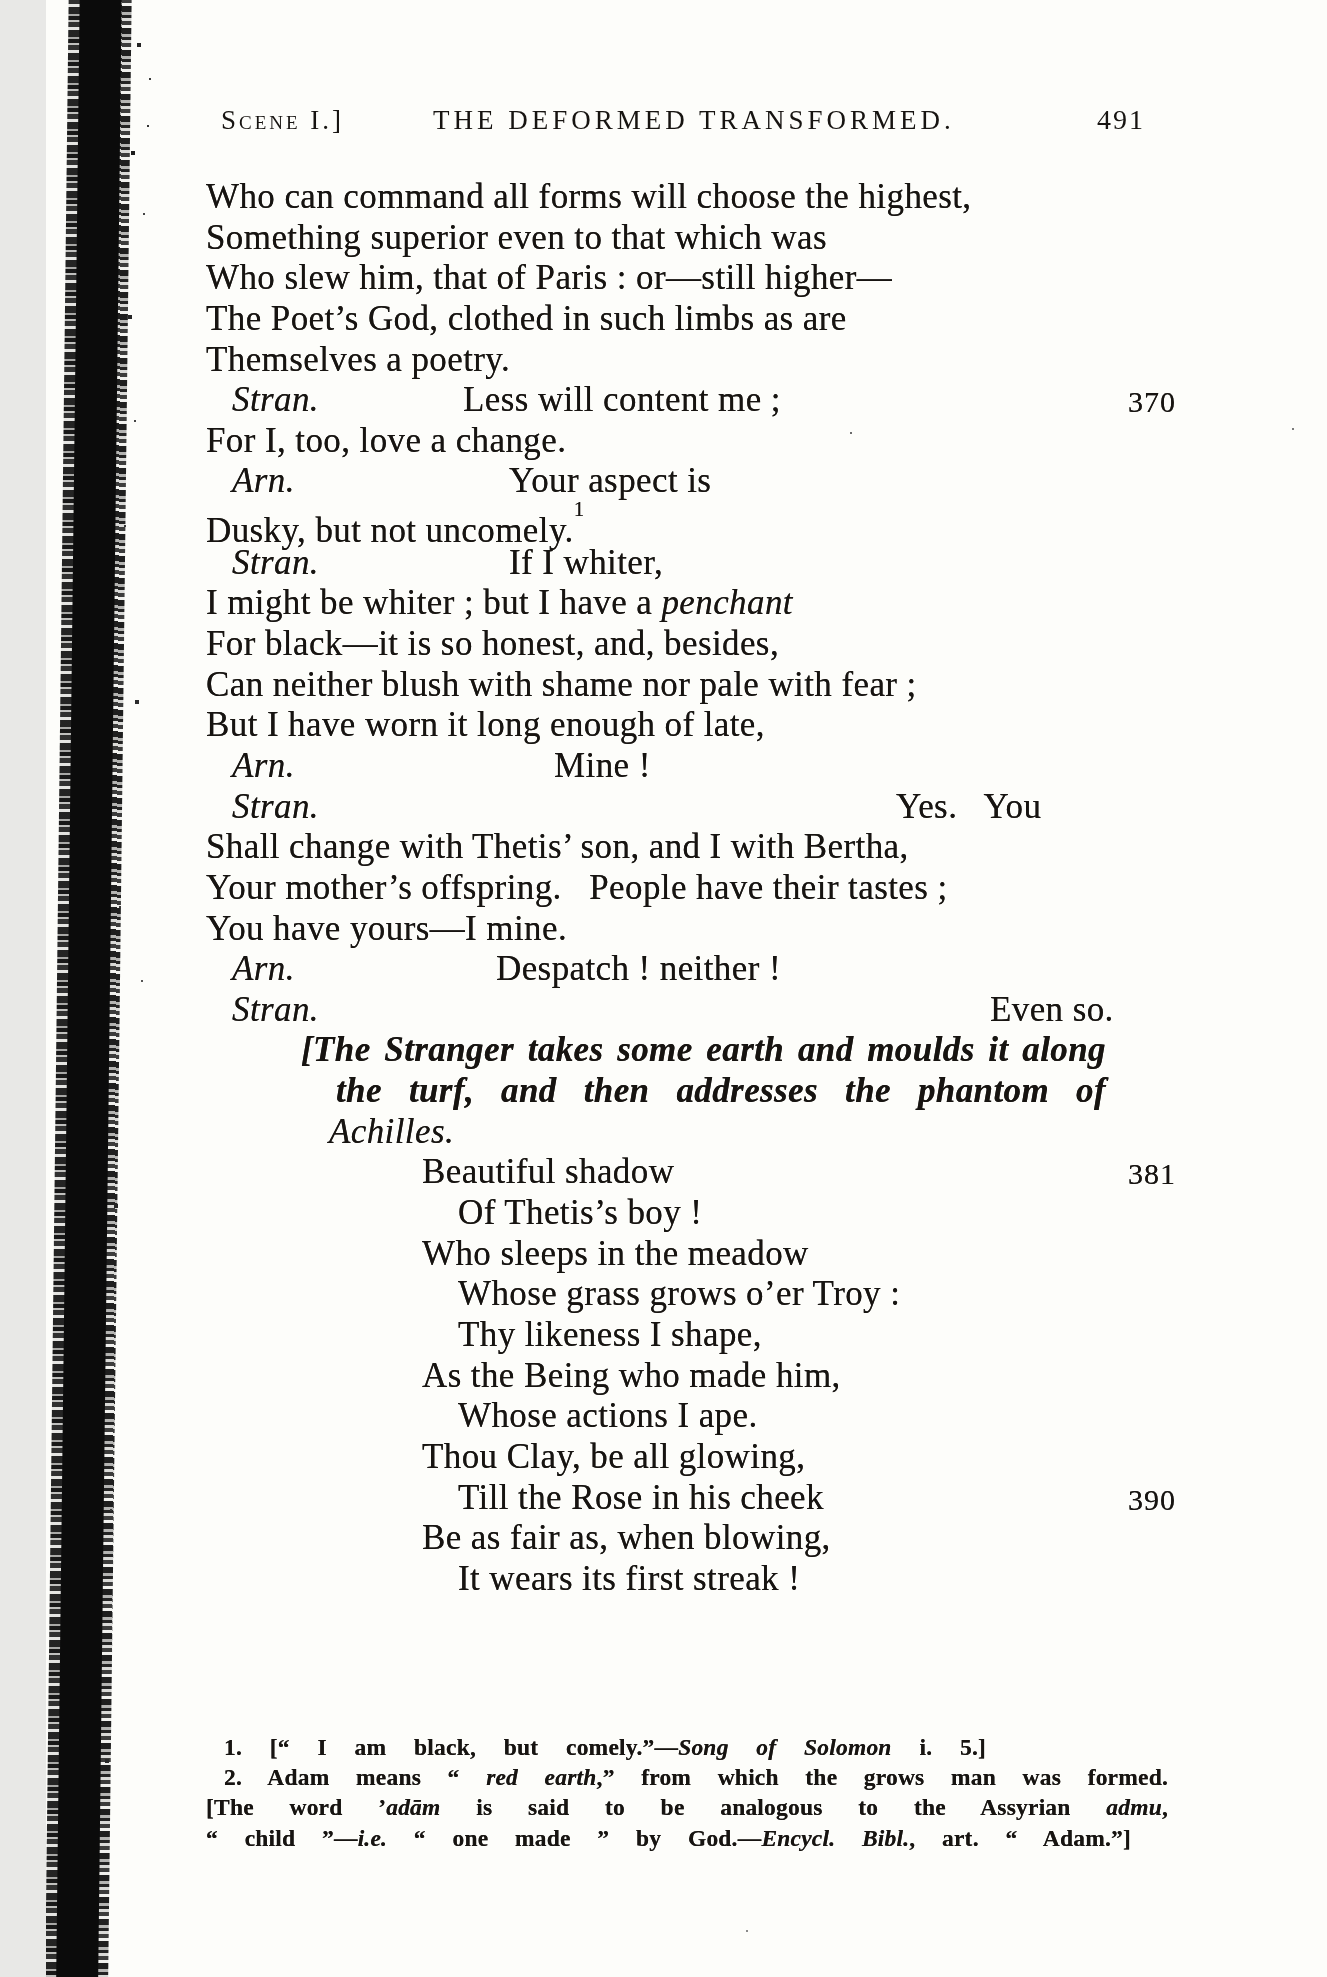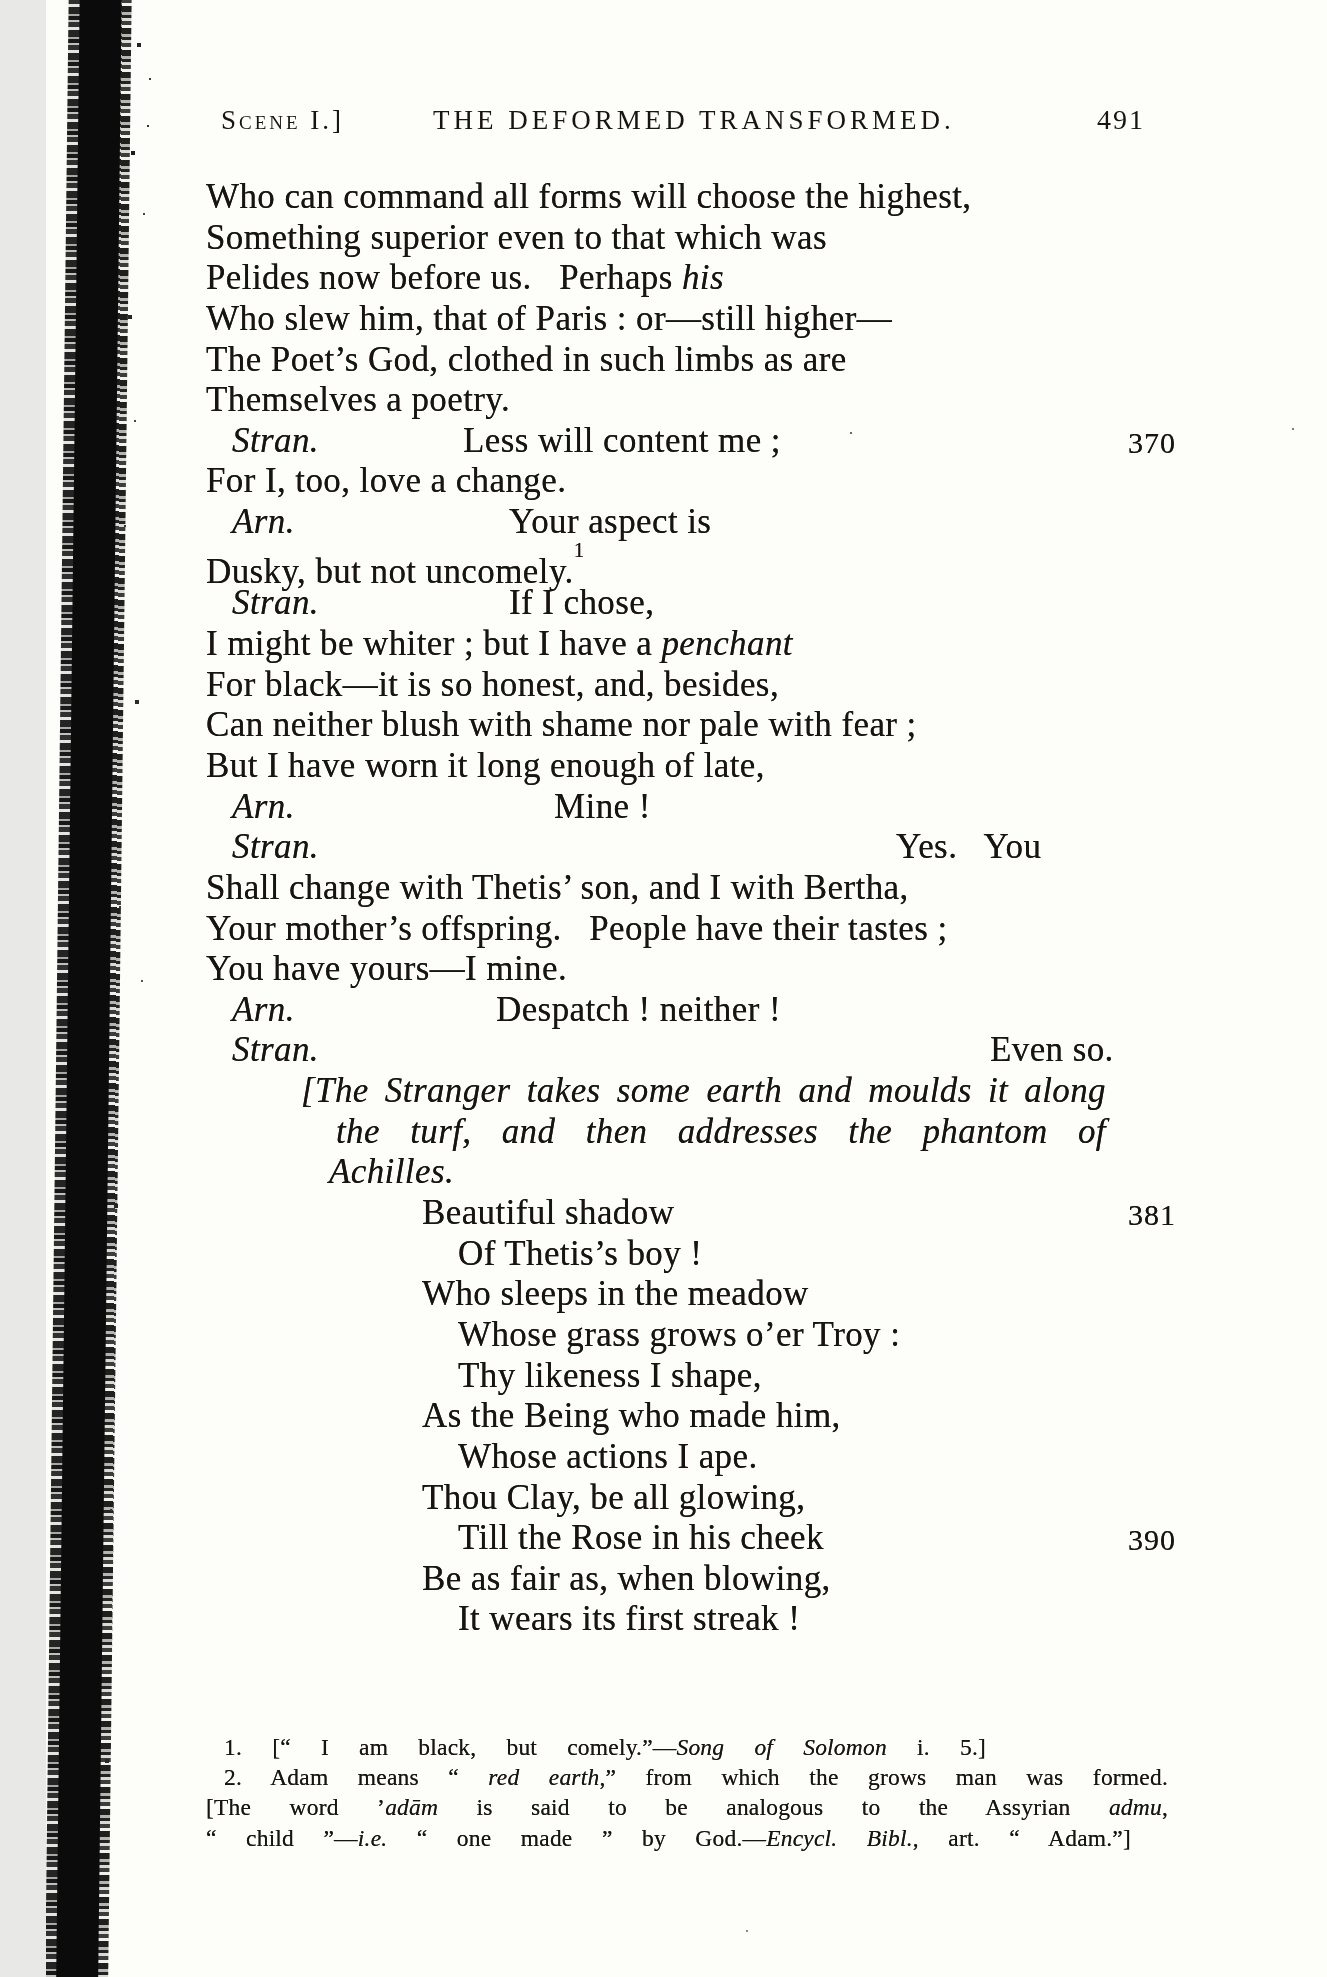--- a/index.html
+++ b/index.html
@@ -50,21 +50,21 @@
   .scene{position:absolute;left:175px;font-variant:small-caps;font-size:27px;letter-spacing:3px;}
   .title{position:absolute;left:387px;font-size:27px;letter-spacing:4px;}
   .pageno{position:absolute;left:1051px;font-size:28px;letter-spacing:2px;}
   
   .text{position:absolute;left:160px;top:177px;width:970px;text-shadow:0 0 .45px rgba(23,20,17,.85);}
   .ln{position:relative;height:40.65px;line-height:40.65px;font-size:35px;white-space:pre;letter-spacing:.4px;}
   .sp{display:inline-block;padding-left:26px;font-style:italic;}
   .mid{position:absolute;top:0;text-align:center;}
   .num{position:absolute;right:0;top:2px;font-size:30px;letter-spacing:1px;}
   .sd{font-style:italic;}
-  .jst{white-space:normal;text-align:justify;text-align-last:justify;}
+  .jst{white-space:normal;text-align:justify;text-align-last:justify;font-weight:bold;}
   sup.fnref{font-size:21px;position:relative;top:-13px;letter-spacing:0;}
   
   .footnotes{position:absolute;left:160px;top:1732px;width:975px;text-shadow:0 0 .35px rgba(23,20,17,.8);}
   .fn{position:relative;height:30.2px;line-height:30.2px;font-size:23.5px;letter-spacing:.2px;}
   .fn.jst{white-space:normal;}
   .ind{text-indent:18px;}
 </style>
 </head>
 <body>
 
@@ -75,29 +75,28 @@
 
   <div class="header">
     <span class="scene">Scene I.]</span>
     <span class="title">THE DEFORMED TRANSFORMED.</span>
     <span class="pageno">491</span>
   </div>
 
   <div class="text">
     <div class="ln"><span>Who can command all forms will choose the highest,</span></div>
     <div class="ln"><span>Something superior even to that which was</span></div>
-    <div class="ln"><span>Pelides now before us.   Perhaps </span><i>his</i></div>
     <div class="ln"><span>Who slew him, that of Paris : or—still higher—</span></div>
     <div class="ln"><span>The Poet’s God, clothed in such limbs as are</span></div>
     <div class="ln"><span>Themselves a poetry.</span></div>
     <div class="ln"><span class="sp">Stran.</span><span class="mid" style="left:257px">Less will content me ;</span><span class="num">370</span></div>
     <div class="ln"><span>For I, too, love a change.</span></div>
     <div class="ln"><span class="sp">Arn.</span><span class="mid" style="left:303px">Your aspect is</span></div>
     <div class="ln"><span>Dusky, but not uncomely.</span><sup class="fnref">1</sup></div>
-    <div class="ln"><span class="sp">Stran.</span><span class="mid" style="left:303px">If I chose,</span></div>
+    <div class="ln"><span class="sp">Stran.</span><span class="mid" style="left:303px">If I whiter,</span></div>
     <div class="ln"><span>I might be whiter ; but I have a </span><i>penchant</i></div>
     <div class="ln"><span>For black—it is so honest, and, besides,</span></div>
     <div class="ln"><span>Can neither blush with shame nor pale with fear ;</span></div>
     <div class="ln"><span>But I have worn it long enough of late,</span></div>
     <div class="ln"><span class="sp">Arn.</span><span class="mid" style="left:348px">Mine !</span></div>
     <div class="ln"><span class="sp">Stran.</span><span class="mid" style="left:690px">Yes.   You</span></div>
     <div class="ln"><span>Shall change with Thetis’ son, and I with Bertha,</span></div>
     <div class="ln"><span>Your mother’s offspring.   People have their tastes ;</span></div>
     <div class="ln"><span>You have yours—I mine.</span></div>
     <div class="ln"><span class="sp">Arn.</span><span class="mid" style="left:290px">Despatch ! neither !</span></div>

